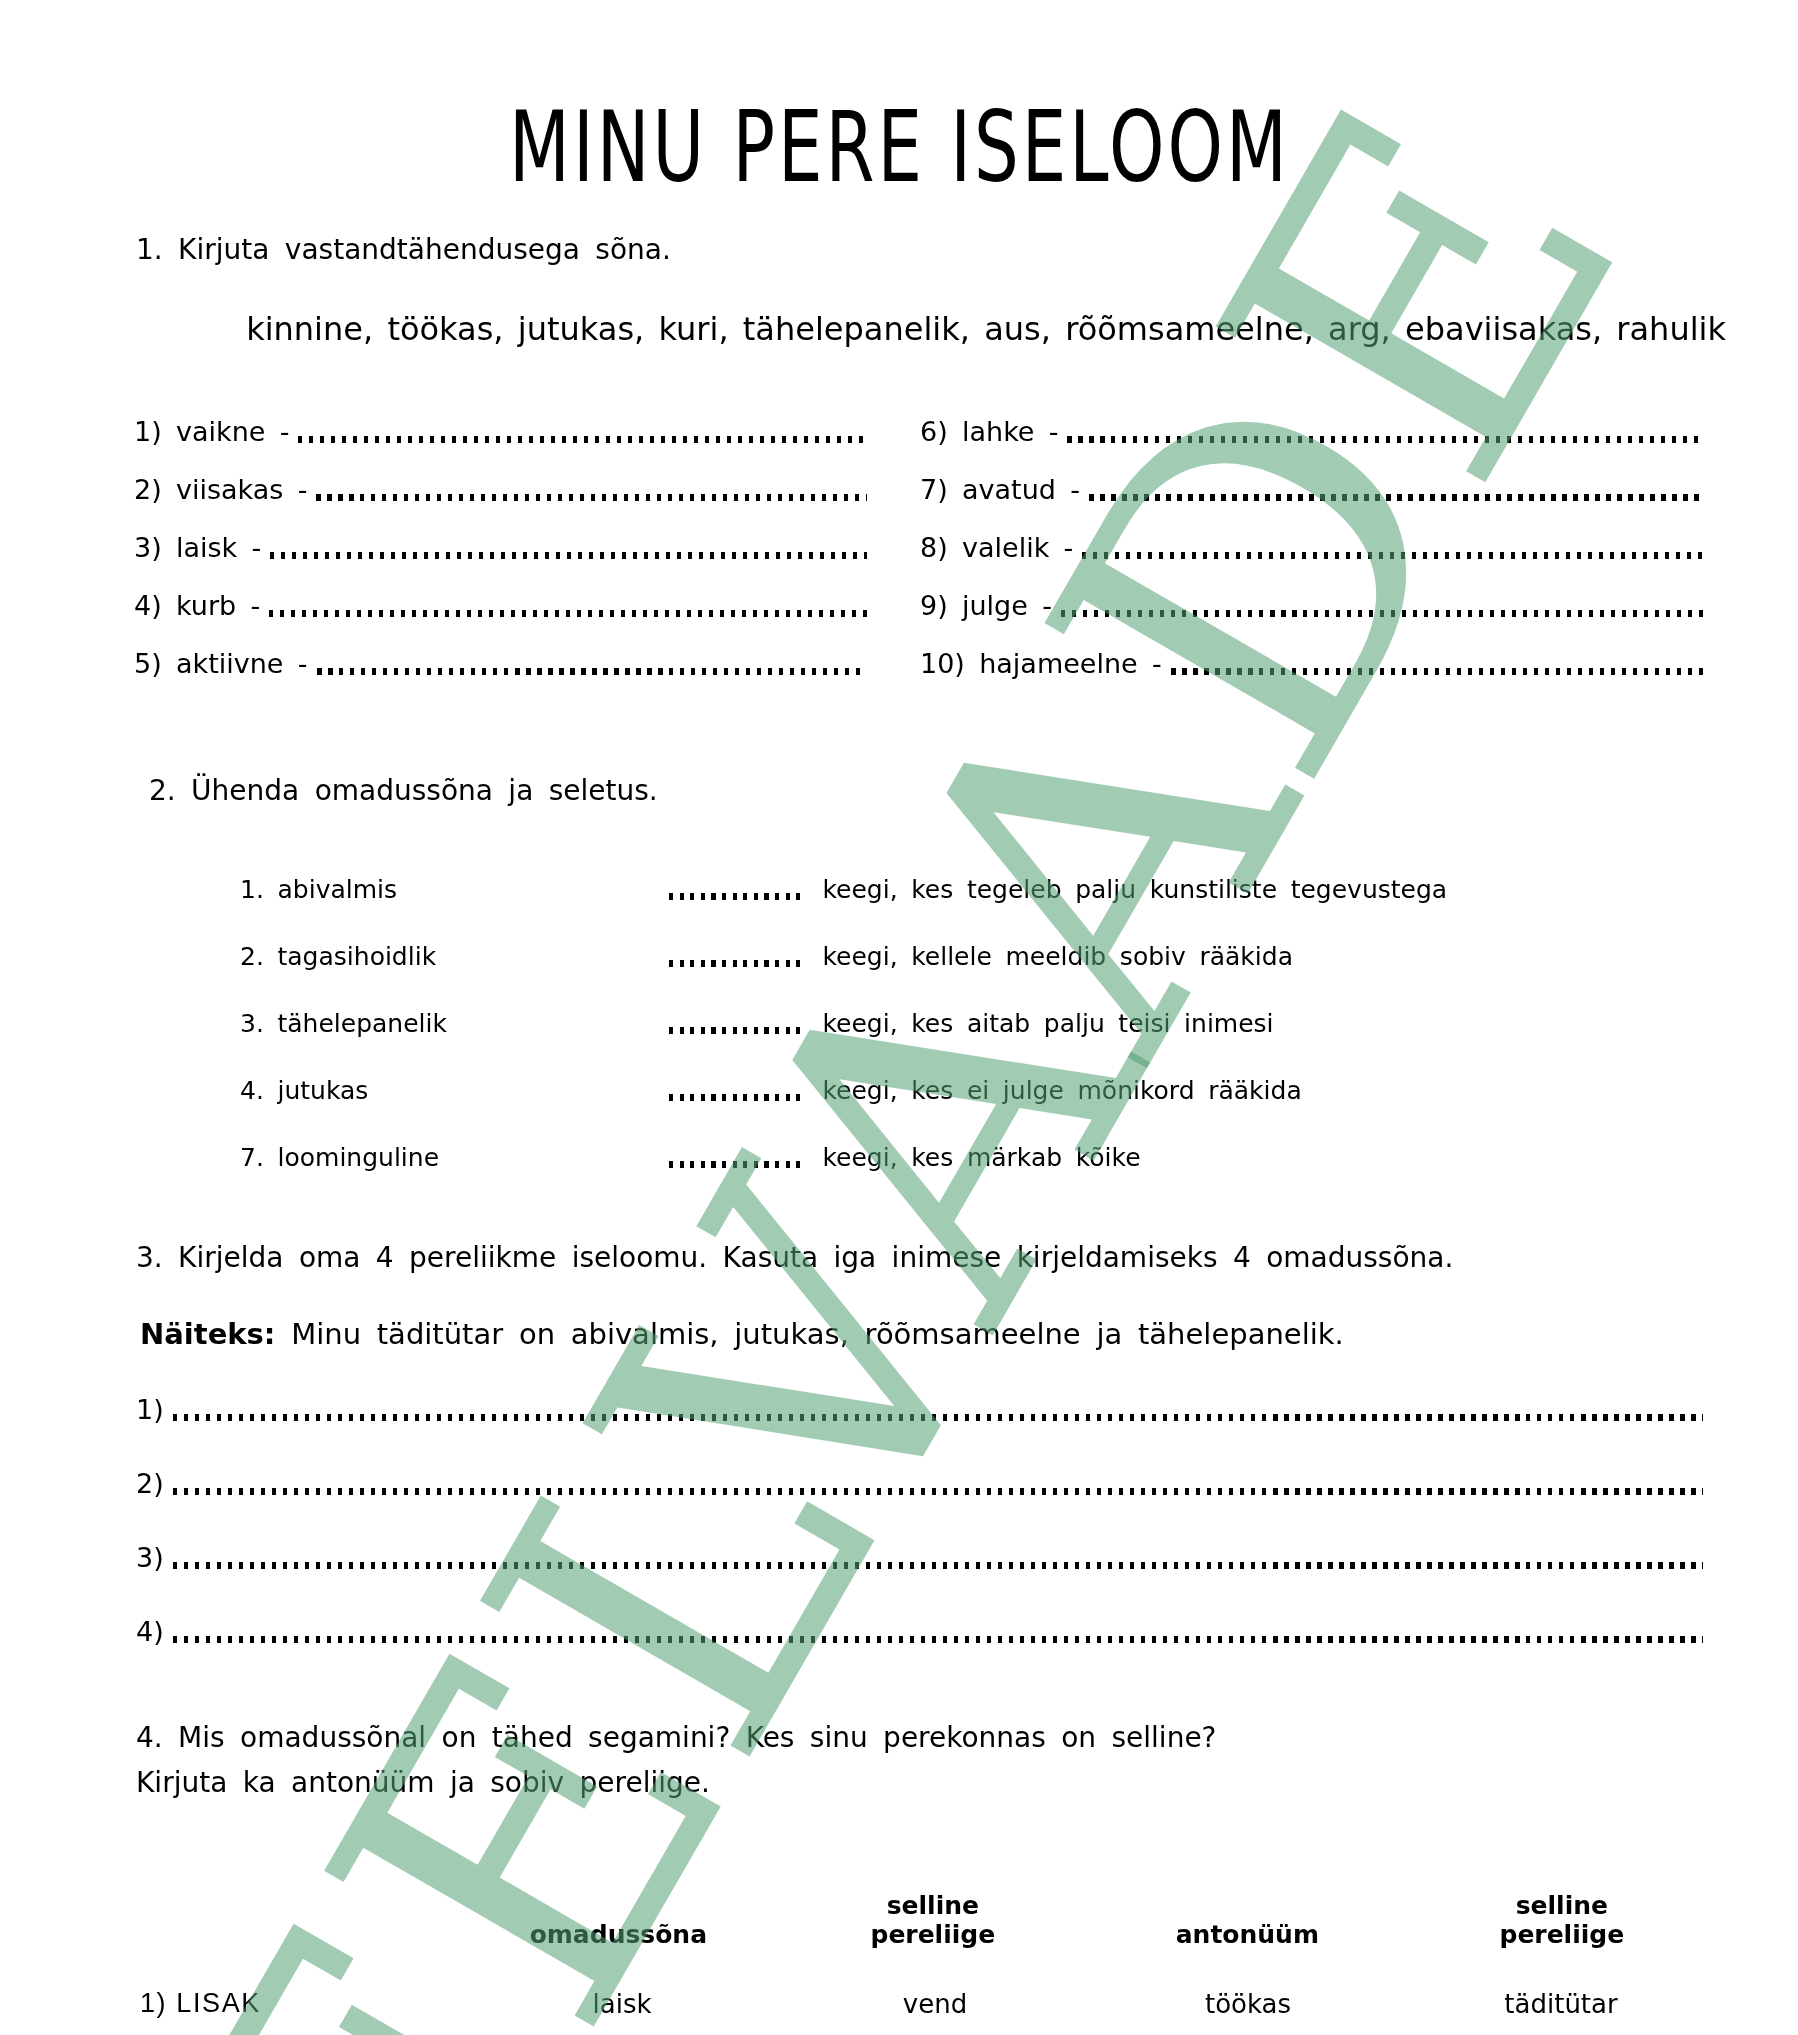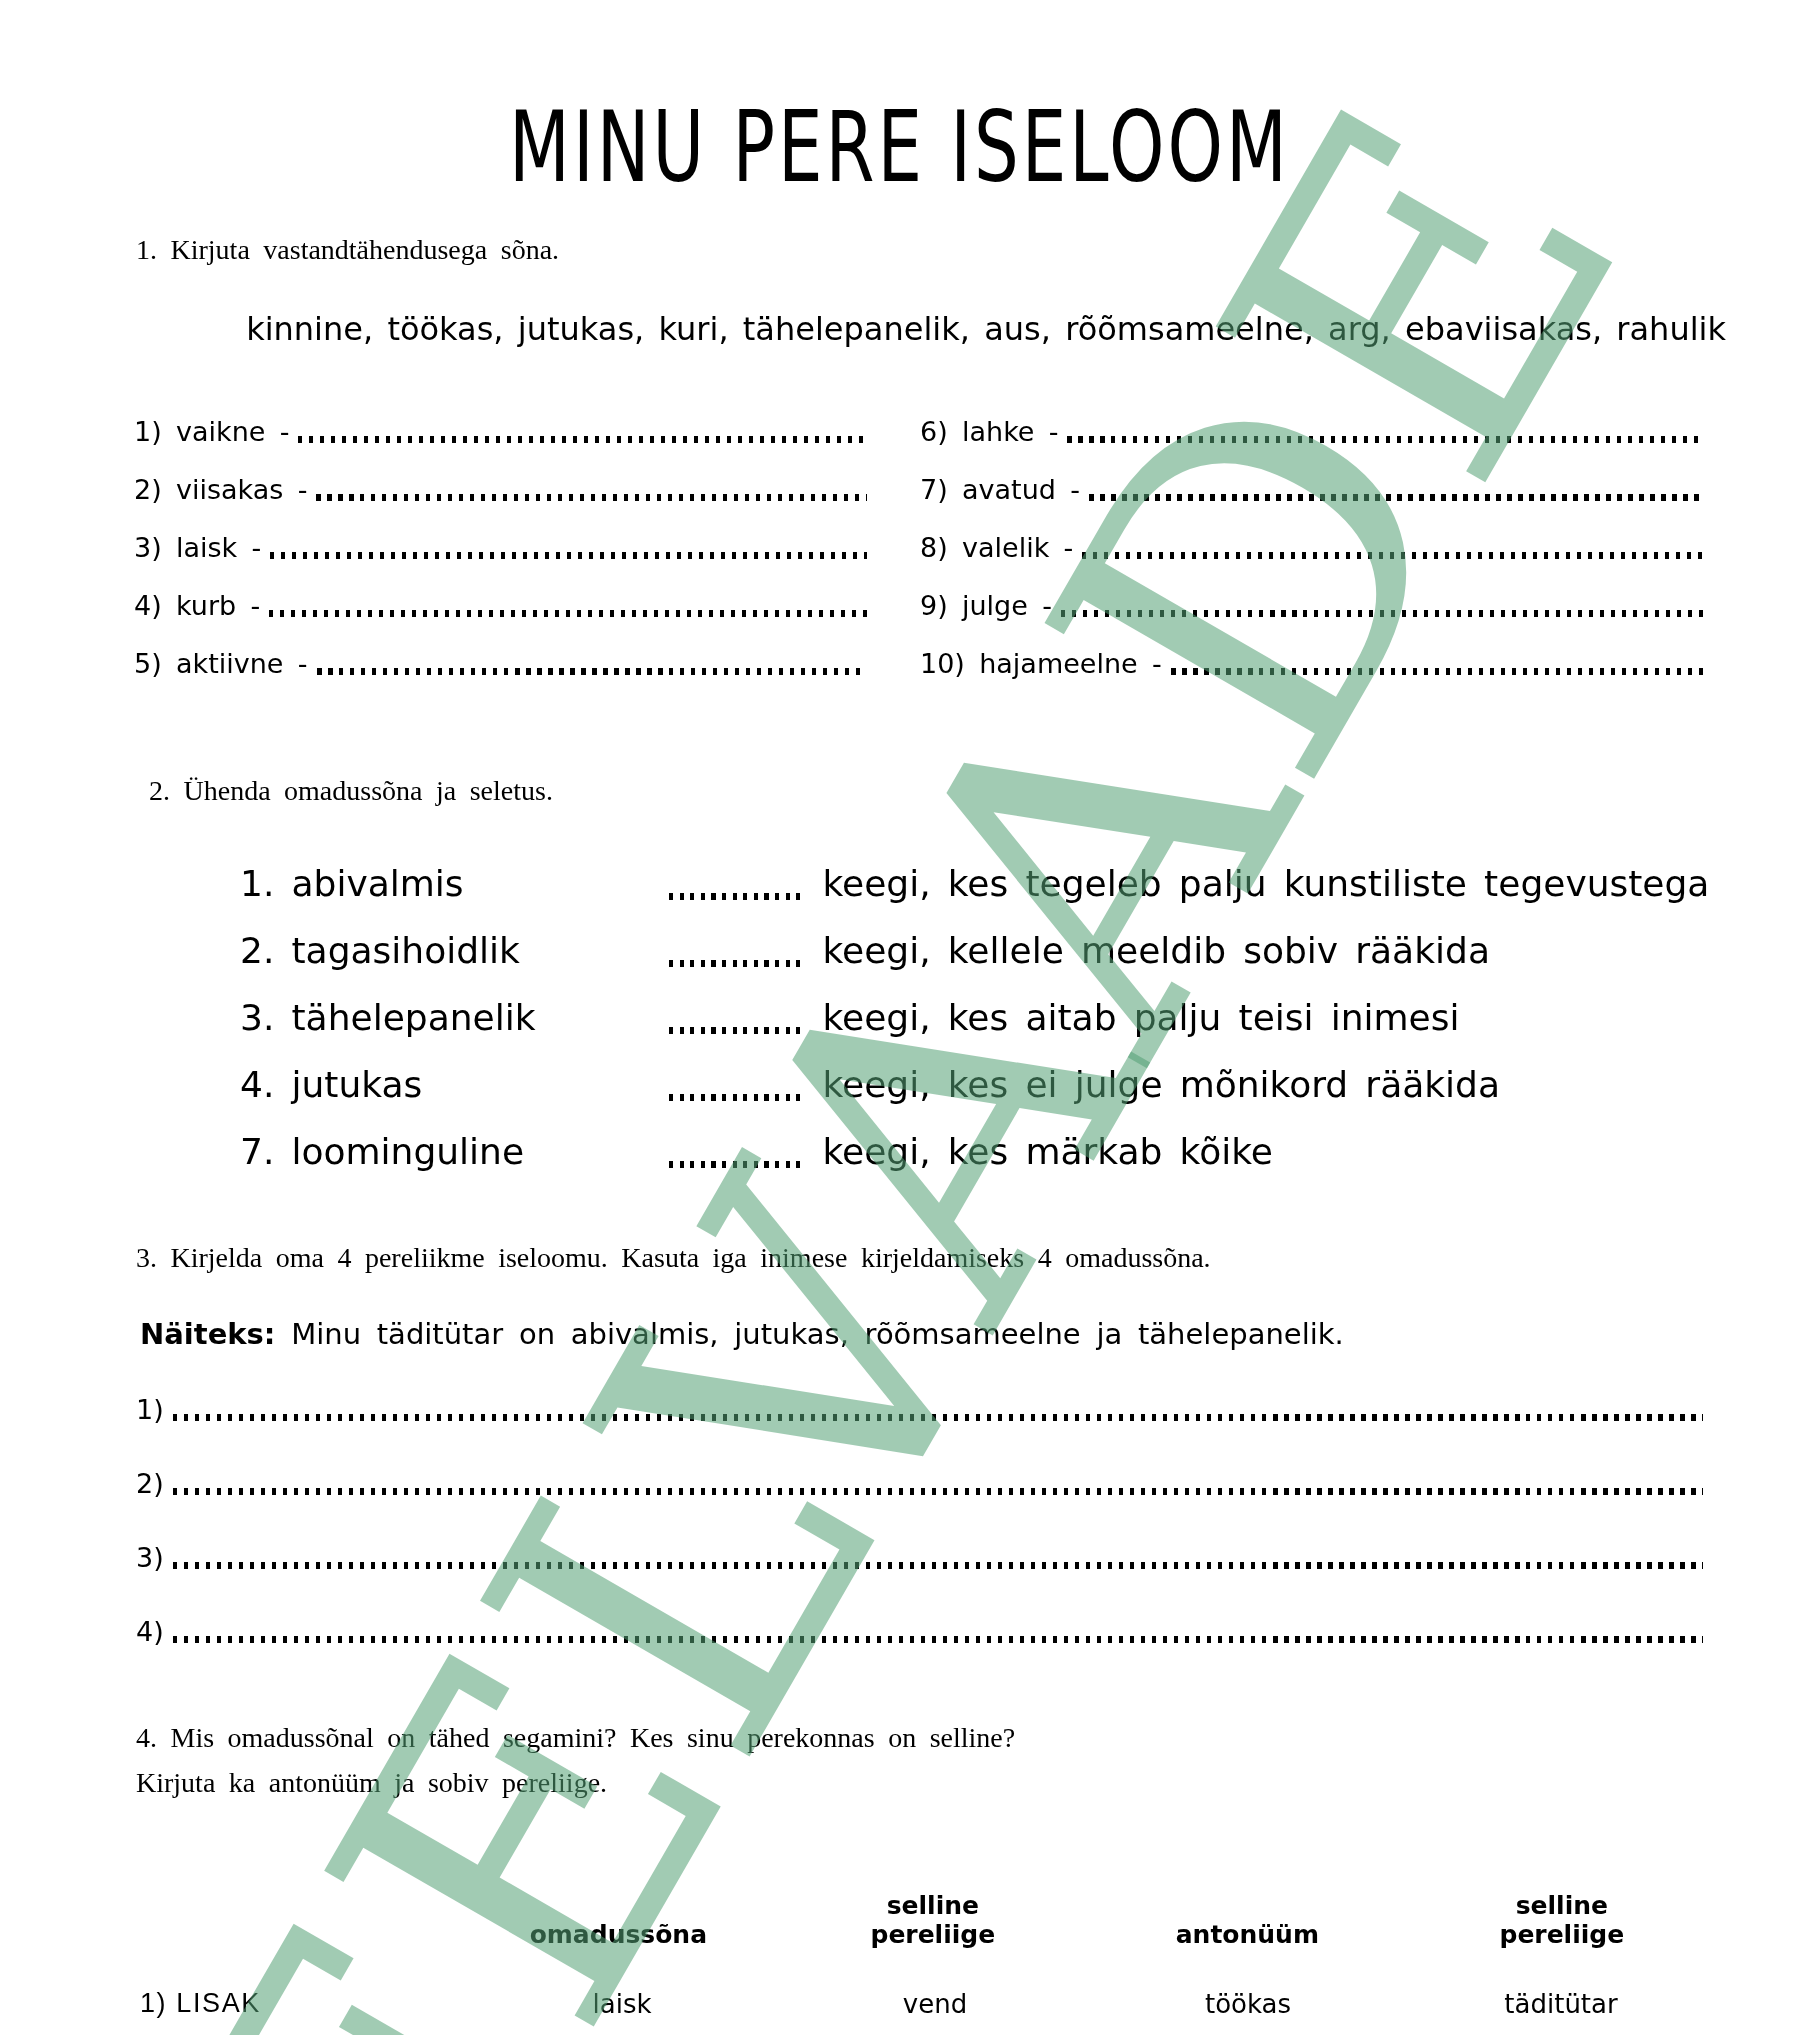--- a/index.html
+++ b/index.html
@@ -19,21 +19,21 @@
   .title {
     position: absolute; top: 98px; left: 0; width: 100%;
     margin: 0; text-align: center;
     font-size: 98px; font-weight: 500; line-height: 1;
     letter-spacing: 4.1px;
     transform: scaleX(0.72);
     transform-origin: center top;
     white-space: nowrap;
   }
 
-  .heading { position: absolute; font-size: 28px; line-height: 1.3; word-spacing: 6.5px; font-family: Liberation Serif, serif; }
+  .heading { position: absolute; font-size: 28px; line-height: 1.3; word-spacing: 6.5px; }
   #ex1-heading { top: 232px; left: 136px; }
   #ex2-heading { top: 773px; left: 149px; }
   #ex3-heading { top: 1240px; left: 136px; right: 49px; white-space: nowrap; }
   #ex4-heading { top: 1716px; left: 136px; right: 73px; line-height: 1.6; }
 
   .word-bank {
     position: absolute; top: 310px; left: 73px; right: 73px;
     text-align: right; font-weight: normal; font-size: 32px; word-spacing: 4.1px;
   }
 
@@ -46,21 +46,21 @@
   
   .ex1-grid { position: absolute; top: 389px; left: 134px; right: 94px; display: flex; gap: 53px; }
   .ex1-col { display: flex; flex-direction: column; }
   .ex1-col.left { width: 733px; justify-content: space-between; }
   .ex1-col.right { flex: 1; }
   .blank-row { display: flex; align-items: flex-end; height: 58px; font-size: 27px; line-height: 1; }
   .blank-row .lbl { white-space: nowrap; padding-bottom: 2.4px; word-spacing: 5.7px; }
 
   
   .ex2-list { position: absolute; top: 837px; left: 240px; right: 85px; }
-  .ex2-row { display: flex; align-items: flex-end; height: 67px; font-size: 36px; line-height: 1; }
+  .ex2-row { display: flex; align-items: flex-end; height: 67px; font-size: 25px; line-height: 1; }
   .ex2-word { width: 429px; padding-bottom: 2.4px; word-spacing: 5.7px; }
   .ex2-dots {
     width: 134px; height: 6.5px; margin: 0 19.5px 4.1px 0; flex: 0 0 auto;
     background-image: repeating-linear-gradient(90deg, #000 0 4.1px, transparent 4.1px 10.6px);
   }
   .ex2-def { flex: 1; padding-bottom: 2.4px; word-spacing: 5.7px; white-space: nowrap; margin-top: 16px; }
 
   
   .ex3-example { position: absolute; top: 1317px; left: 140px; right: 64px; font-size: 29px; word-spacing: 6.5px; white-space: nowrap; }
   .ex3-example .bold { font-weight: bold; }

